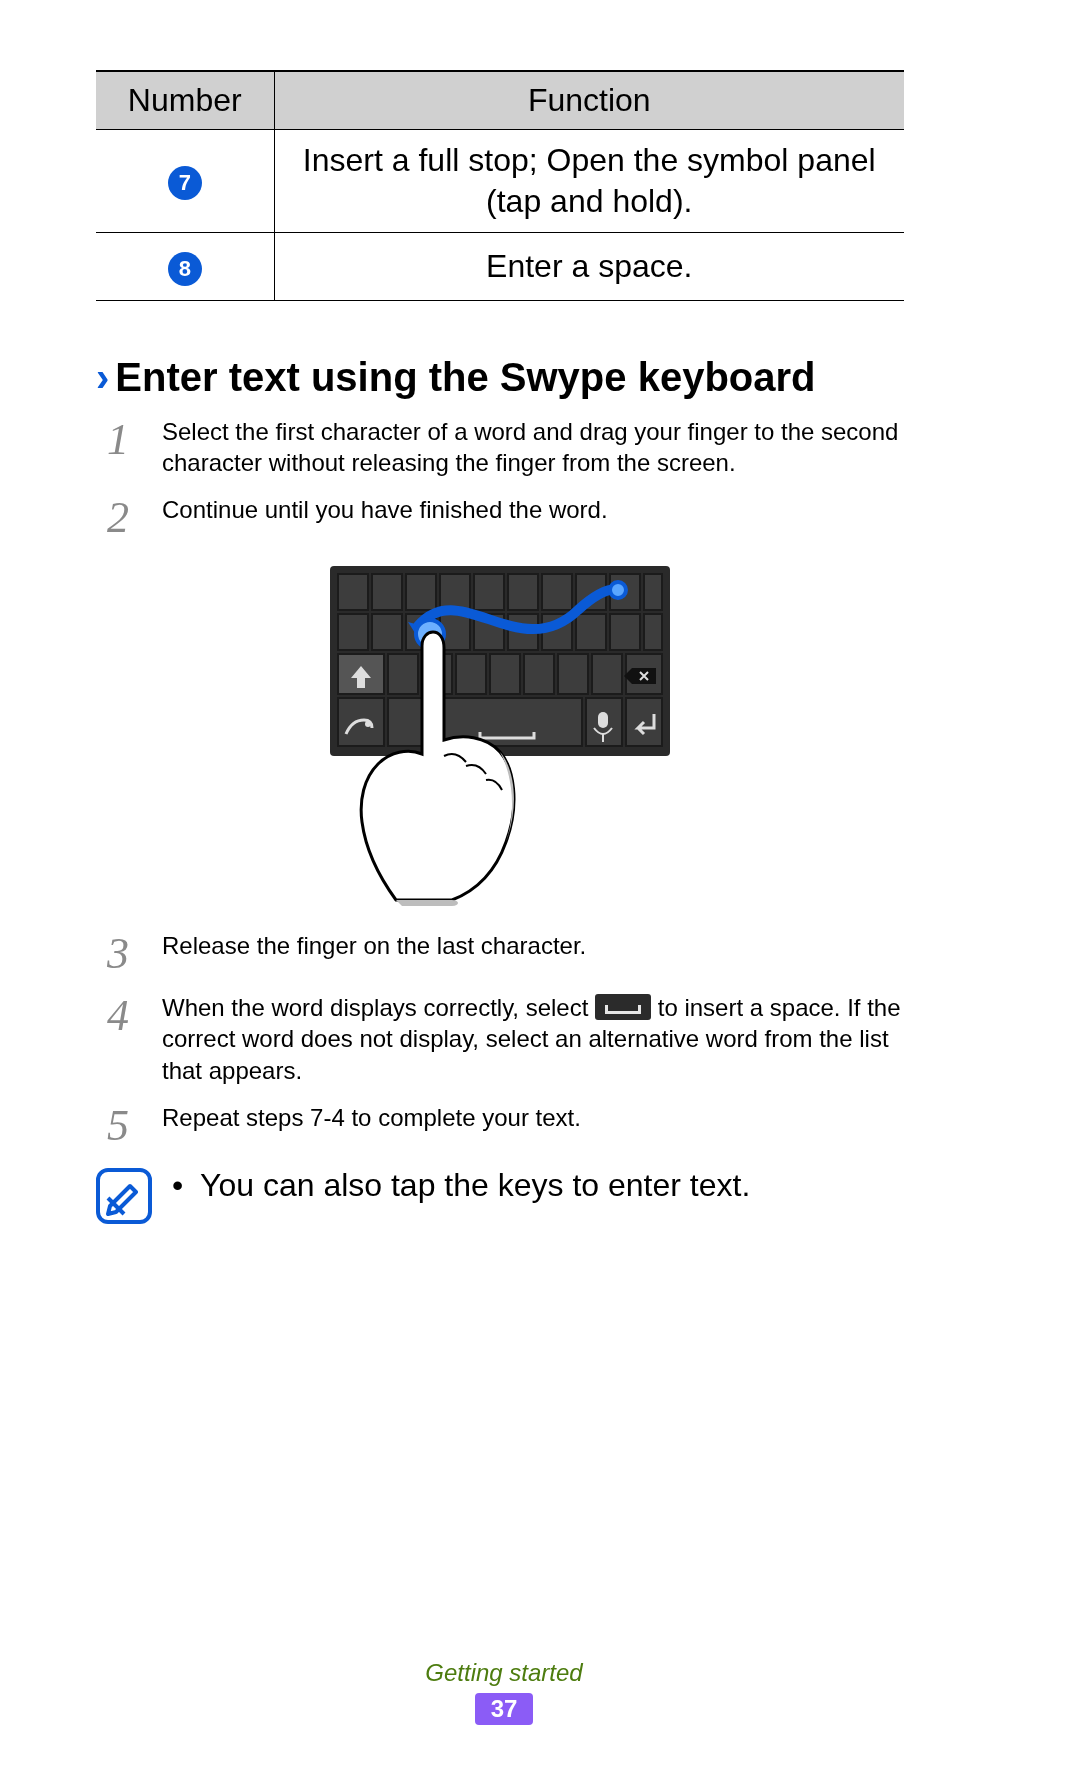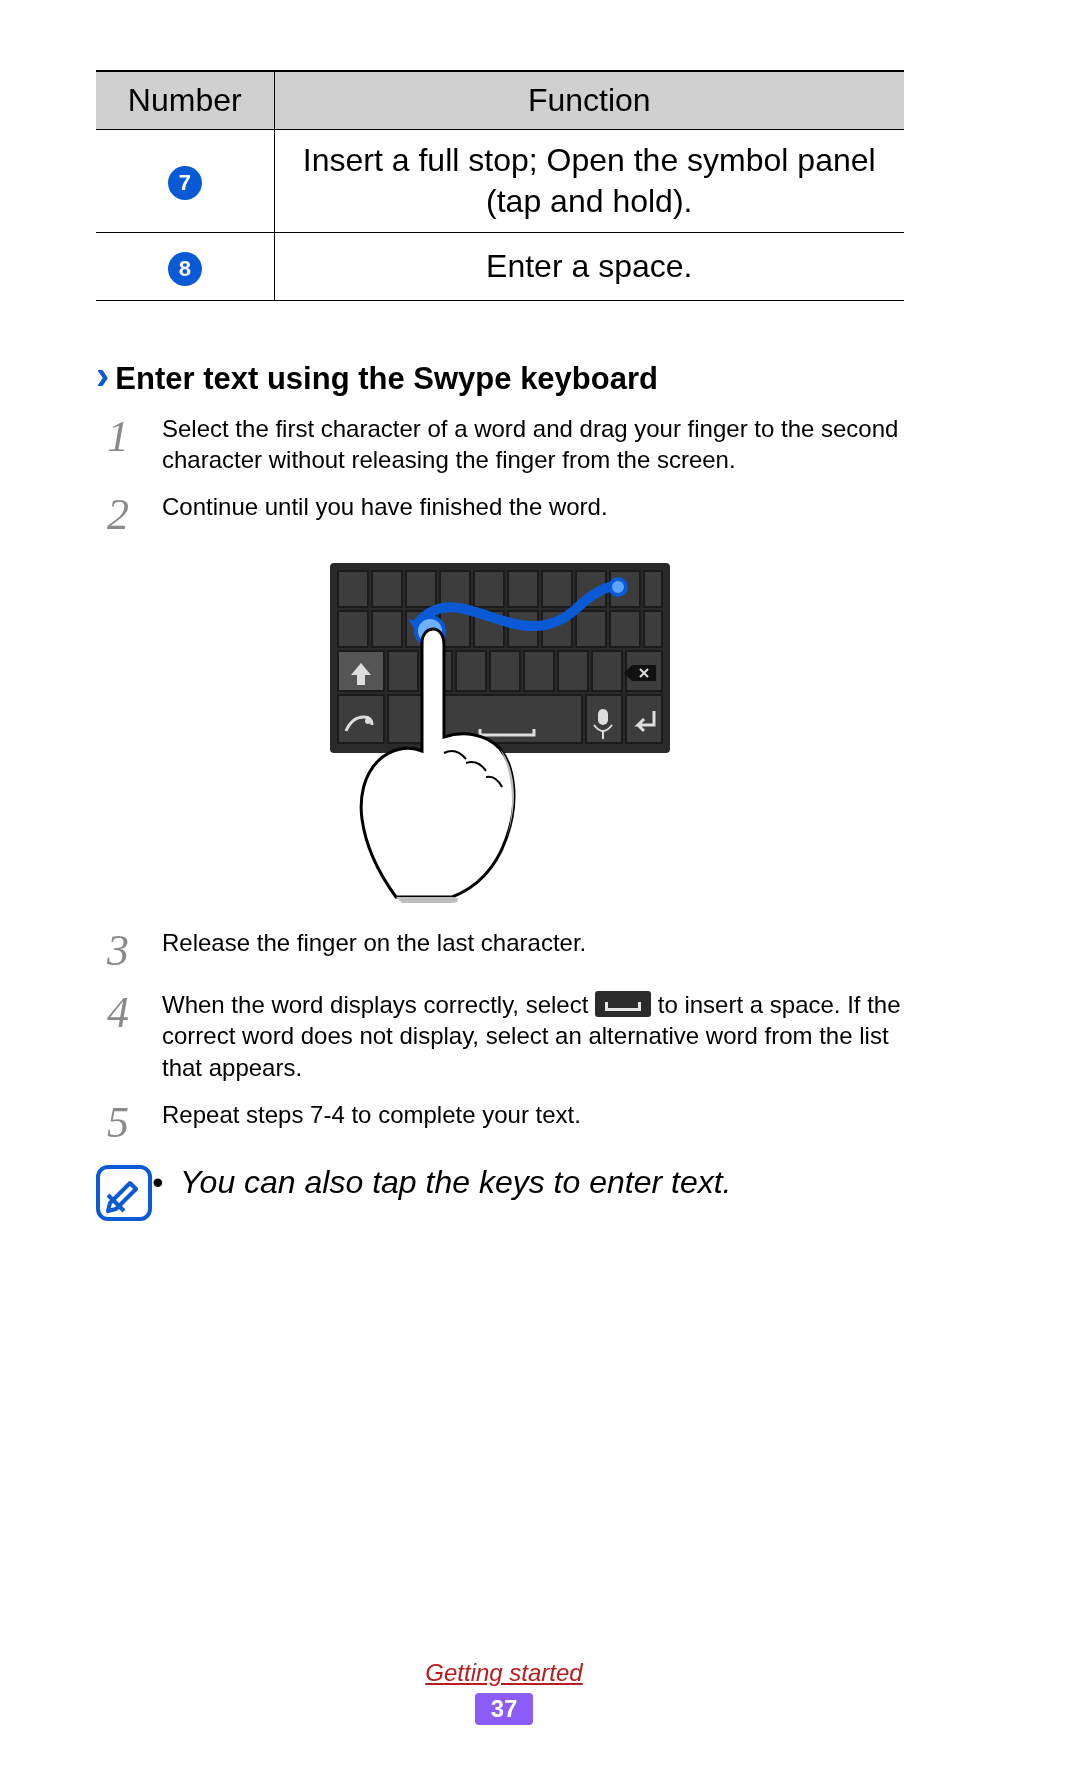--- a/index.html
+++ b/index.html
@@ -21,21 +21,21 @@
 
   .num-badge {
     display: inline-flex; align-items: center; justify-content: center;
     width: 34px; height: 34px; border-radius: 50%;
     background: #0a5ad6; color: #fff; font-weight: 700; font-size: 22px;
   }
 
   
   .section-head { margin-top: 54px; display: flex; align-items: baseline; gap: 6px; }
   .chev { color: #0a5ad6; font-size: 40px; font-weight: 700; line-height: 1; }
-  .section-title { font-size: 31px; font-weight: 700; }
+  .section-title { font-size: 40px; font-weight: 700; }
 
   
   .steps { margin-top: 16px; }
   .step { display: flex; gap: 22px; margin-bottom: 16px; }
   .step-num {
     flex: 0 0 44px;
     font-family: Georgia, "Times New Roman", serif;
     font-style: italic; font-size: 44px; color: #8a8a8a;
     line-height: 1; text-align: center; padding-top: 2px;
   }
@@ -51,33 +51,33 @@
   .spacekey {
     display: inline-block; width: 56px; height: 26px; position: relative;
     background: #2b2b2b; border-radius: 3px; vertical-align: -4px;
   }
   .spacekey::after {
     content: ""; position: absolute; left: 10px; right: 10px; bottom: 6px;
     height: 6px; border-left: 3px solid #e6e6e6; border-right: 3px solid #e6e6e6; border-bottom: 3px solid #e6e6e6;
   }
 
   
-  .note { display: flex; margin-top: 10px; font-style: italic; }
+  .note { display: flex; gap: 20px; margin-top: 10px; }
   .note-icon {
     flex: 0 0 56px; height: 56px; border: 4px solid #0a5ad6; border-radius: 12px;
     display: flex; align-items: center; justify-content: center; margin-top: 4px;
   }
   .note-icon svg { width: 40px; height: 40px; }
   .note-list { flex: 1; list-style: none; font-size: 32px; line-height: 1.32; }
   .note-list li { position: relative; padding-left: 28px; margin-bottom: 6px; }
   .note-list li::before { content: "•"; position: absolute; left: 0; top: 0; }
 
   
   .footer { position: absolute; left: 0; right: 0; bottom: 46px; text-align: center; }
-  .footer-title { font-style: italic; font-size: 24px; color: #b91c1c; margin-bottom: 6px; text-decoration: underline; }
+  .footer-title { font-style: italic; font-size: 24px; color: #4d7c0f; margin-bottom: 6px; }
   .page-badge {
     display: inline-block; min-width: 58px; padding: 2px 14px;
     background: #8b5cf6; color: #fff; font-weight: 700; font-size: 24px; border-radius: 4px;
   }
 </style>
 </head>
 <body>
 
 <div class="page">
 

